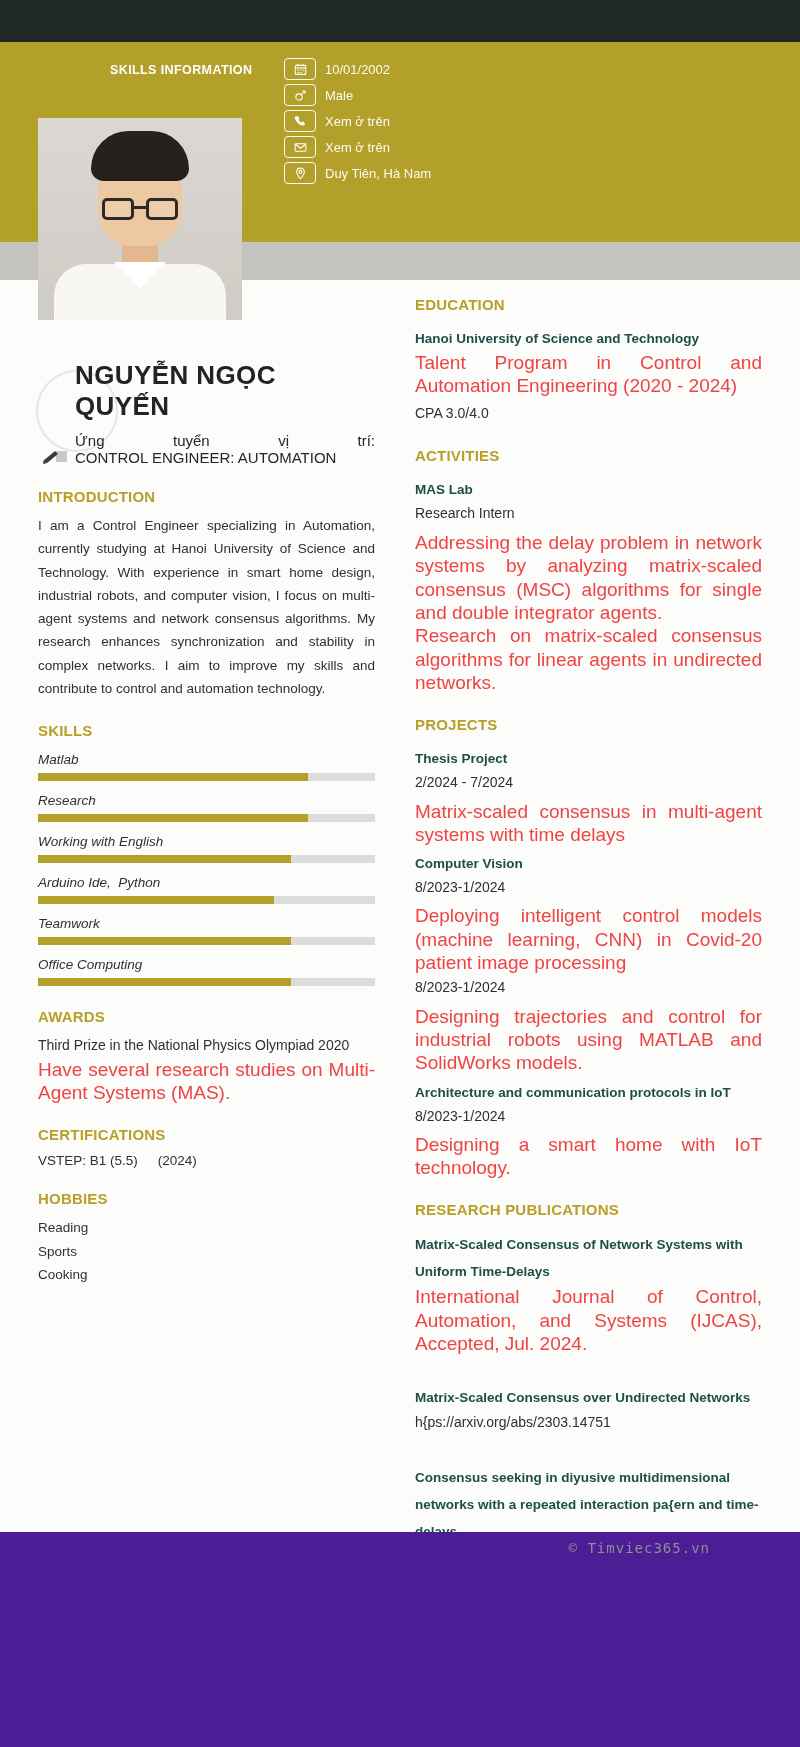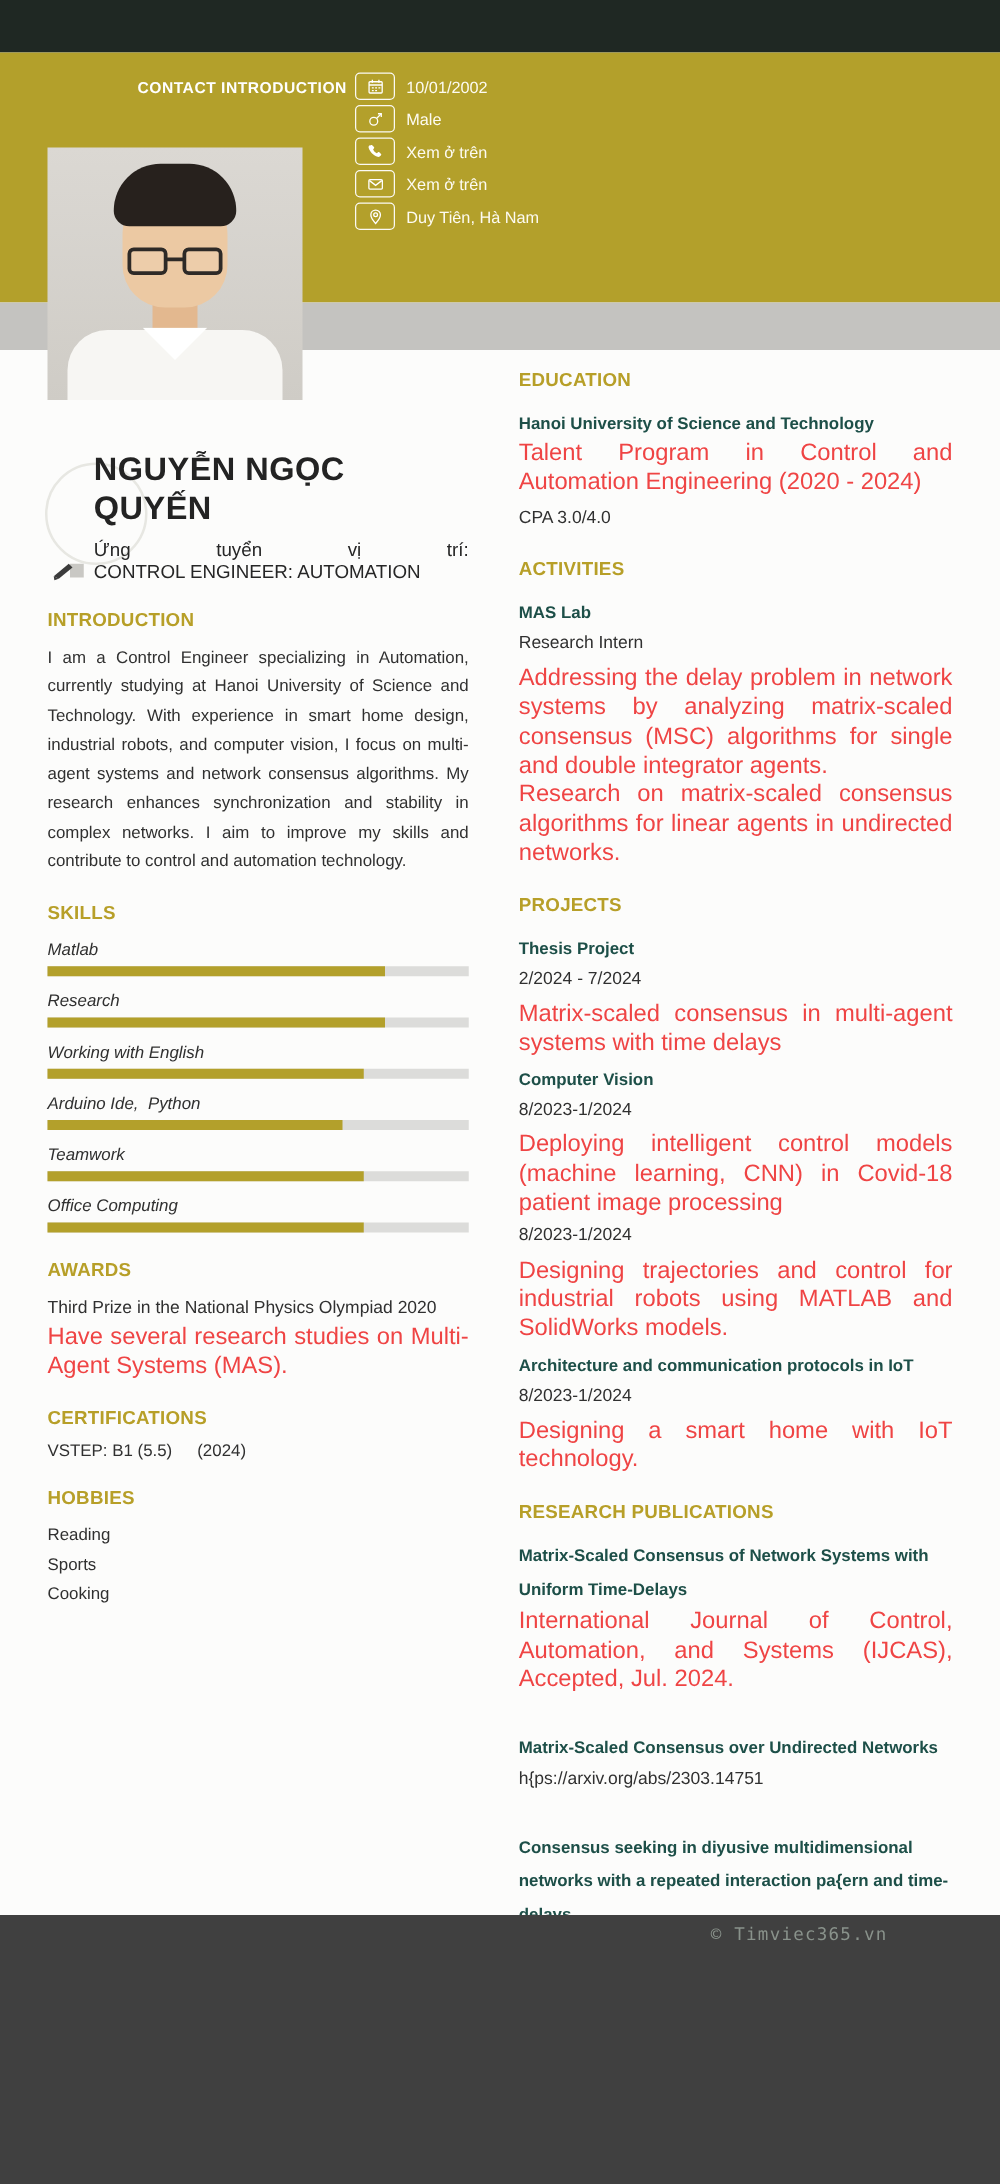--- a/index.html
+++ b/index.html
@@ -3,21 +3,21 @@
 <meta charset="utf-8">
 <style>
   html,body{margin:0;padding:0;background:#ffffff;}
   #page{position:relative;width:800px;height:1747px;background:#fcfcfb;overflow:hidden;
         font-family:"Liberation Sans",sans-serif;-webkit-font-smoothing:antialiased;}
 
   
   .topbar{position:absolute;left:0;top:0;width:100%;height:42px;background:#1f2823;}
   .goldband{position:absolute;left:0;top:42px;width:100%;height:200px;background:#b3a02b;}
   .grayband{position:absolute;left:0;top:242px;width:100%;height:38px;background:#c4c3c0;}
-  .footer{position:absolute;left:0;top:1532px;width:100%;height:215px;background:#404040;}
+  .footer{position:absolute;left:0;top:1532px;width:100%;height:215px;background:#4c1d95;}
   .watermark{position:absolute;top:8px;right:90px;color:#89928b;font-family:"DejaVu Sans Mono",monospace;
              font-size:14px;letter-spacing:1px;}
 
   
   .contact-label{position:absolute;left:110px;top:63px;color:#ffffff;font-size:12.5px;font-weight:bold;letter-spacing:.4px;}
   .contact-list{position:absolute;left:284px;top:58px;display:flex;flex-direction:column;gap:4px;}
   .contact-row{display:flex;align-items:center;gap:9px;height:22px;}
   .icon-box{width:32px;height:22px;border:1.5px solid rgba(255,255,255,.95);border-radius:4px;
             display:flex;align-items:center;justify-content:center;box-sizing:border-box;flex:0 0 auto;}
   .contact-text{color:#fdfbf2;font-size:13px;white-space:pre;}
@@ -70,21 +70,21 @@
 </head>
 <body>
 
 <div id="page">
 
   <div class="topbar"></div>
 
   <div class="goldband"></div>
   <div class="grayband"></div>
 
-  <div class="contact-label">CONTACT INTRODUCTION</div>
+  <div class="contact-label">SKILLS INFORMATION</div>
 
   <div class="contact-list">
     <div class="contact-row">
       <span class="icon-box">
         <svg viewBox="0 0 20 20" width="15" height="15">
             <g fill="none" stroke="#ffffff" stroke-width="1.4">
               <rect x="3" y="4.5" width="14" height="12" rx="1"></rect>
               <line x1="3" y1="8" x2="17" y2="8"></line>
               <line x1="6.5" y1="2.5" x2="6.5" y2="5.5"></line>
               <line x1="13.5" y1="2.5" x2="13.5" y2="5.5"></line>
@@ -248,21 +248,21 @@
     <div class="section-title">PROJECTS</div>
 
     <div>
       <div class="entry-title" style="margin-top:13px;">Thesis Project</div>
       <div class="plain">2/2024 - 7/2024</div>
       <div class="desc proj-desc" style="margin-top:5px;">Matrix-scaled consensus in multi-agent systems with time delays</div>
     </div>
     <div>
       <div class="entry-title">Computer Vision</div>
       <div class="plain">8/2023-1/2024</div>
-      <div class="desc proj-desc" style="margin-top:5px;">Deploying intelligent control models (machine learning, CNN) in Covid-18 patient image processing</div>
+      <div class="desc proj-desc" style="margin-top:5px;">Deploying intelligent control models (machine learning, CNN) in Covid-20 patient image processing</div>
     </div>
     <div>
       <div class="plain">8/2023-1/2024</div>
       <div class="desc proj-desc" style="margin-top:5px;">Designing trajectories and control for industrial robots using MATLAB and SolidWorks models.</div>
     </div>
     <div>
       <div class="entry-title">Architecture and communication protocols in IoT</div>
       <div class="plain">8/2023-1/2024</div>
       <div class="desc proj-desc" style="margin-top:5px;">Designing a smart home with IoT technology.</div>
     </div>

